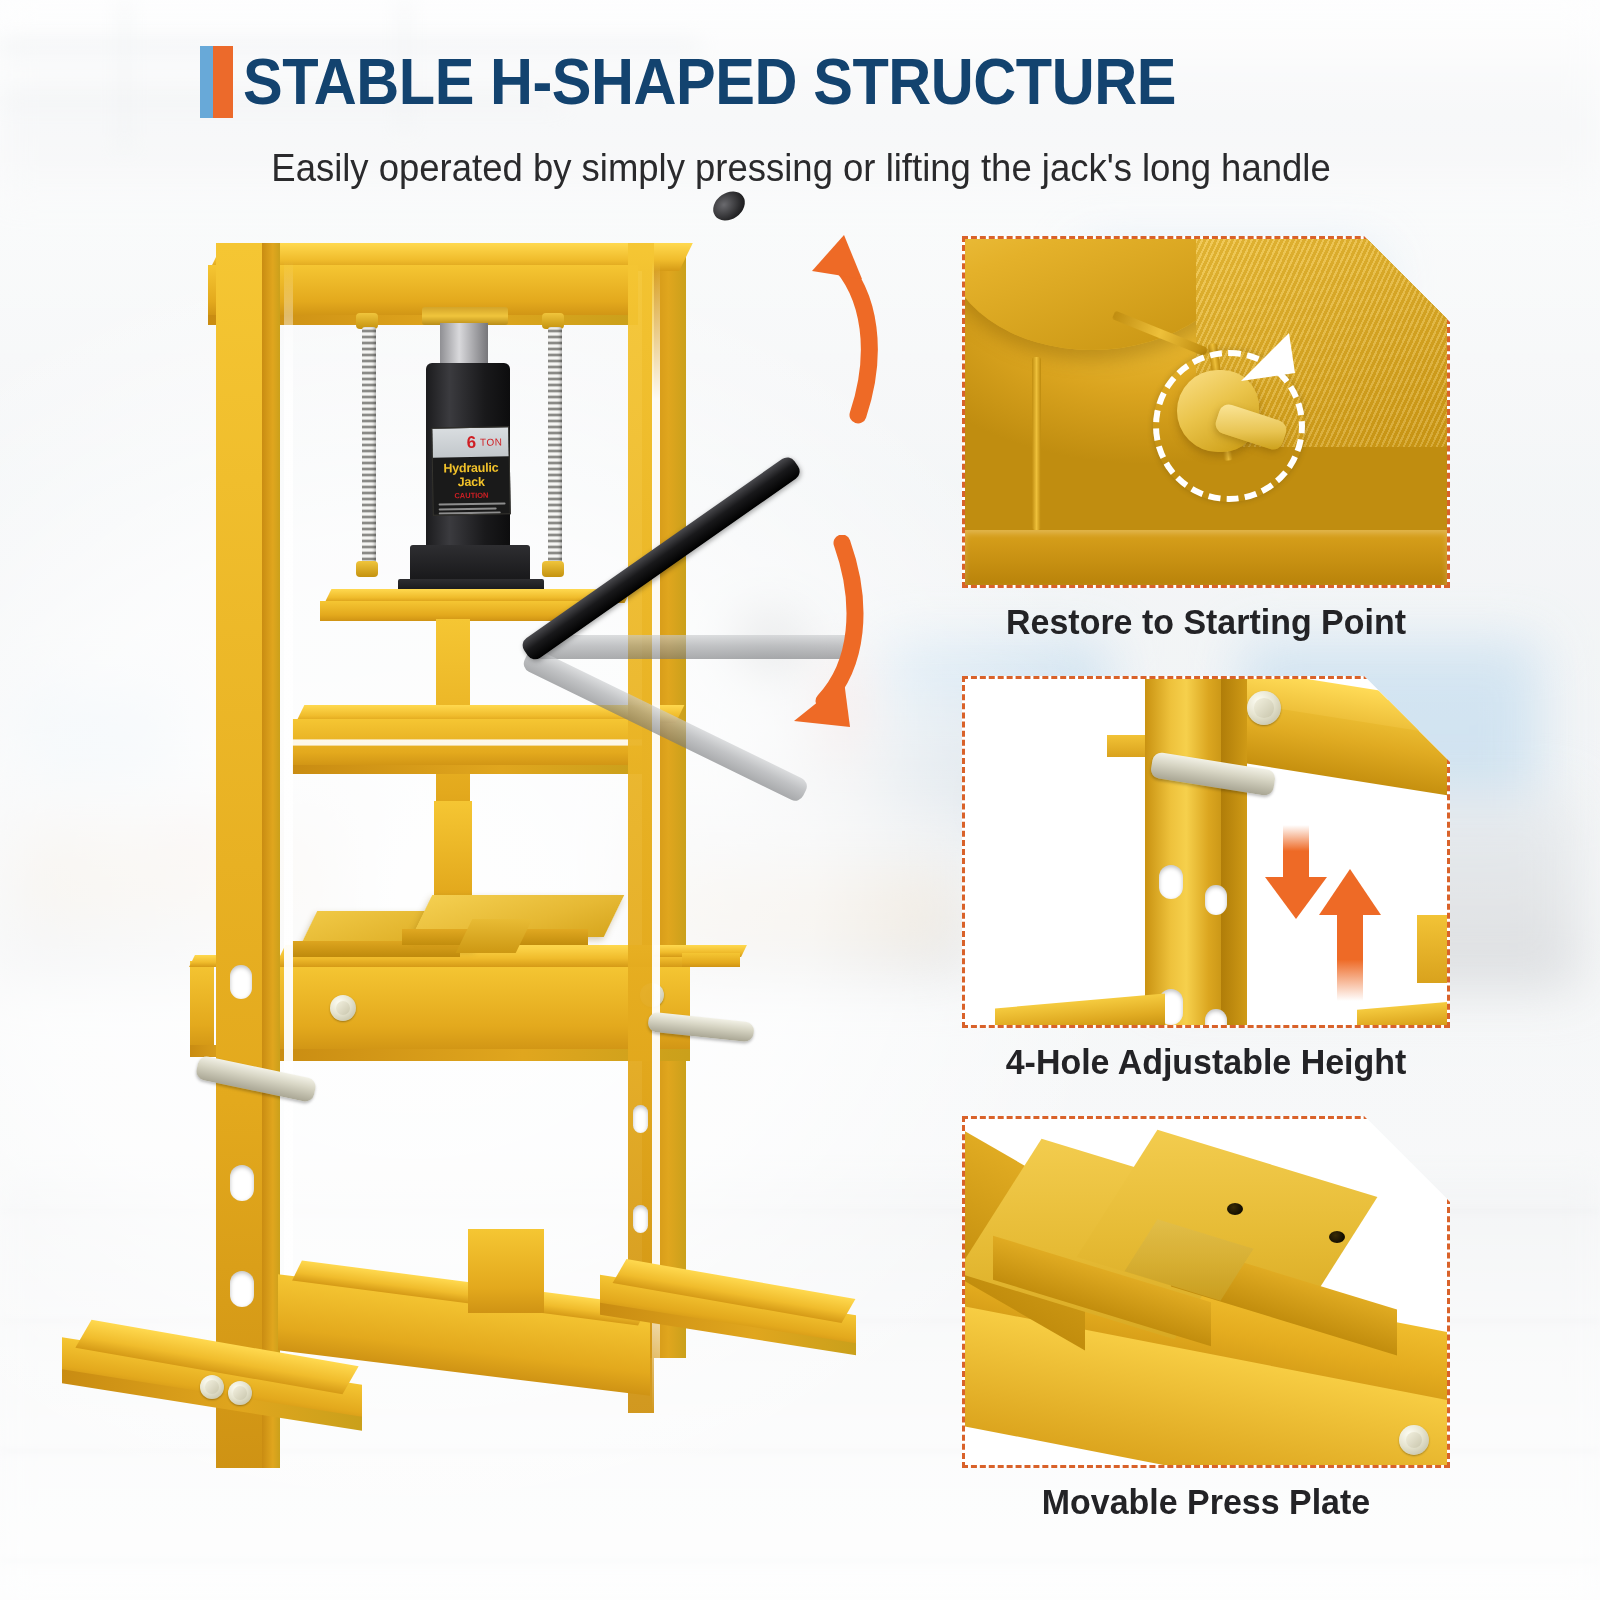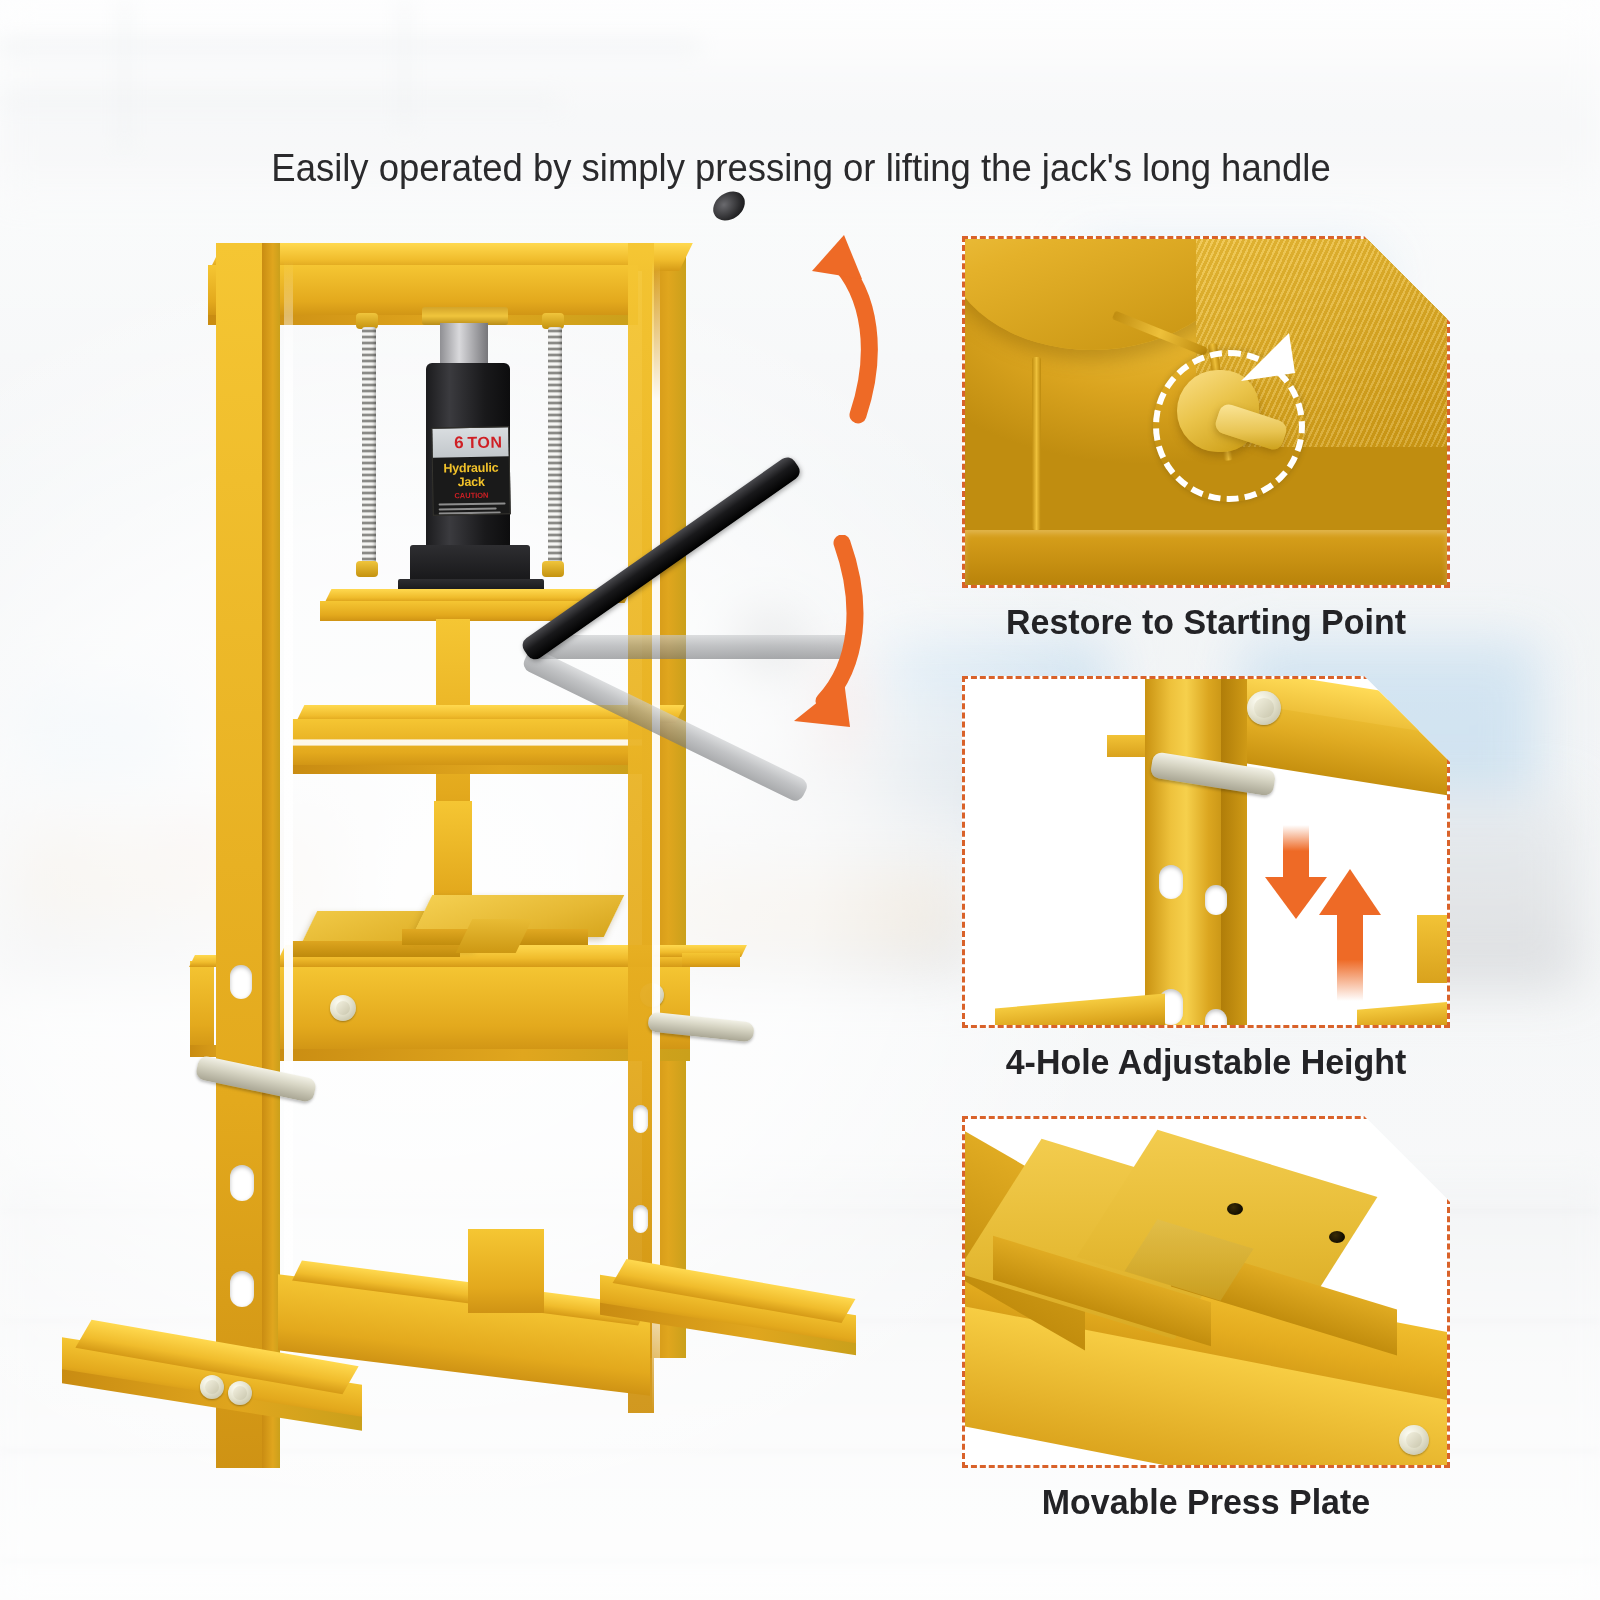--- a/index.html
+++ b/index.html
@@ -82,21 +82,21 @@
   #jack-collar{ position:absolute; border-radius:3px;
     background:linear-gradient(180deg,#d3a42a 0%,#f0c53c 50%,#b98c18 100%);}
   #jack-base{ position:absolute; border-radius:3px;
     background:linear-gradient(180deg,#2e2e31 0%,#141416 100%);}
   #jack-label{ position:absolute; background:#1a1a1a;
     border:1px solid #35342f; overflow:hidden;
     transform:rotate(-1deg);}
   .lbl-top{ height:34%; background:linear-gradient(180deg,#d9dde0 0%,#c2c7cb 100%);
     display:flex; align-items:center; justify-content:flex-end; padding-right:6px; gap:4px;}
   .lbl-ton-num{ color:#cf1f24; font-weight:700; font-size:17px; line-height:1;}
-  .lbl-ton-unit{ color:#cf1f24; font-weight:700; font-size:16px; line-height:1; letter-spacing:.5px;}
+  .lbl-ton-unit{ color:#cf1f24; font-weight:400; font-size:10px; line-height:1; letter-spacing:.5px;}
   .lbl-name{ color:#f2c22a; font-weight:700; font-size:12.5px; text-align:center;
     margin-top:4px; letter-spacing:-.2px;}
   .lbl-caution{ color:#cf1f24; font-weight:700; font-size:7.5px; text-align:center; margin-top:2px;}
   .lbl-lines{ margin:3px 4px 0 5px; }
   .lbl-lines i{ display:block; height:2px; background:#8d8d8d; margin-bottom:2.5px; border-radius:1px;}
 
   .spring{ position:absolute;
     background:repeating-linear-gradient(180deg,#f4f4f2 0px,#f4f4f2 2px,#a5a5a1 3px,#6f6f6c 4px,#a5a5a1 5px,#f4f4f2 6px);
     border-radius:3px; box-shadow:inset -2px 0 3px rgba(0,0,0,.25);}
   .spring-cap{ position:absolute; border-radius:3px;
@@ -211,20 +211,25 @@
 
   <div class="bg-floor"></div>
   <div class="bg-floorline" style="left:0;top:1210px;width:1600px;"></div>
   <div class="bg-floorline" style="left:0;top:1320px;width:1600px;"></div>
   <div class="bg-floorline" style="left:0;top:1450px;width:1600px;"></div>
   <div class="bg-floorline" style="left:0;top:1560px;width:1600px;"></div>
 </div>
 <div id="bg-wash"></div>
 
 <div id="header">
+  <div id="title-row">
+    <div id="accent-blue"></div>
+    <div id="accent-orange"></div>
+    <div id="headline">STABLE H-SHAPED STRUCTURE</div>
+  </div>
   <div id="subtitle">Easily operated by simply pressing or lifting the jack's long handle</div>
 </div>
 
 <div id="hero">
 
   <div class="ylw-dark" style="left:602px;top:38px;width:44px;height:1115px;"></div>
 
   <div class="ylw-top" style="left:176px;top:38px;width:470px;height:28px;transform:skewX(-26deg);"></div>
   <div class="ylw-face" style="left:168px;top:60px;width:430px;height:52px;"></div>
   <div class="ylw-dark" style="left:168px;top:110px;width:430px;height:10px;"></div>

